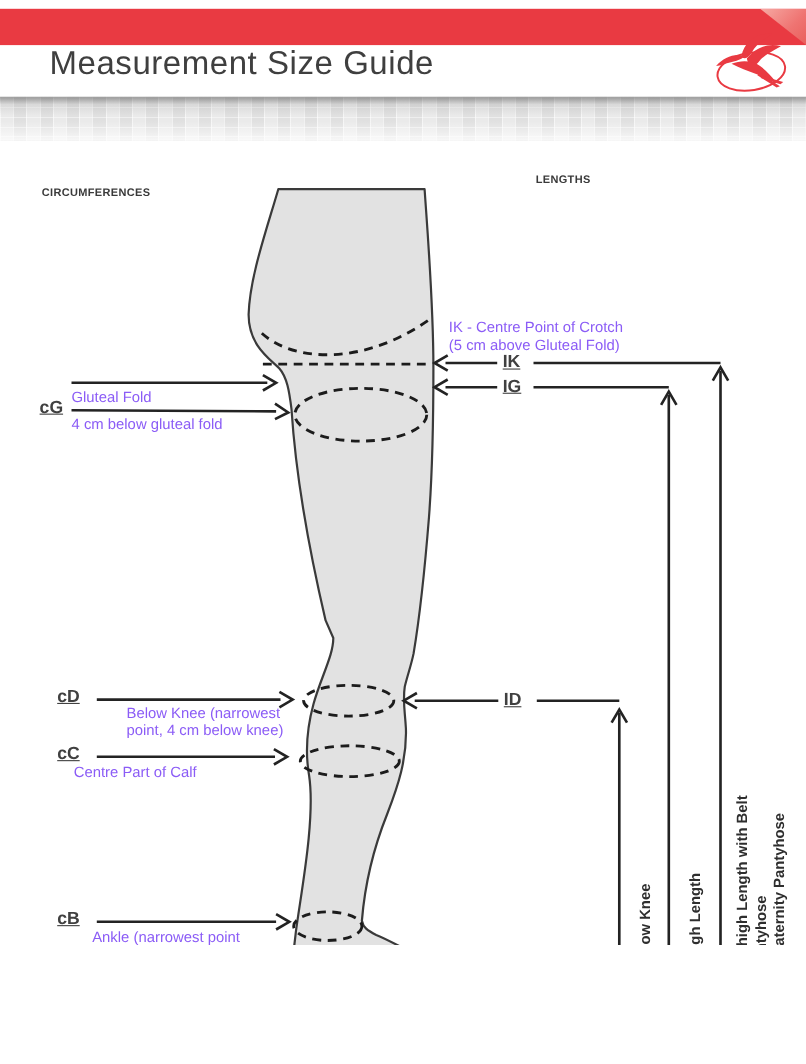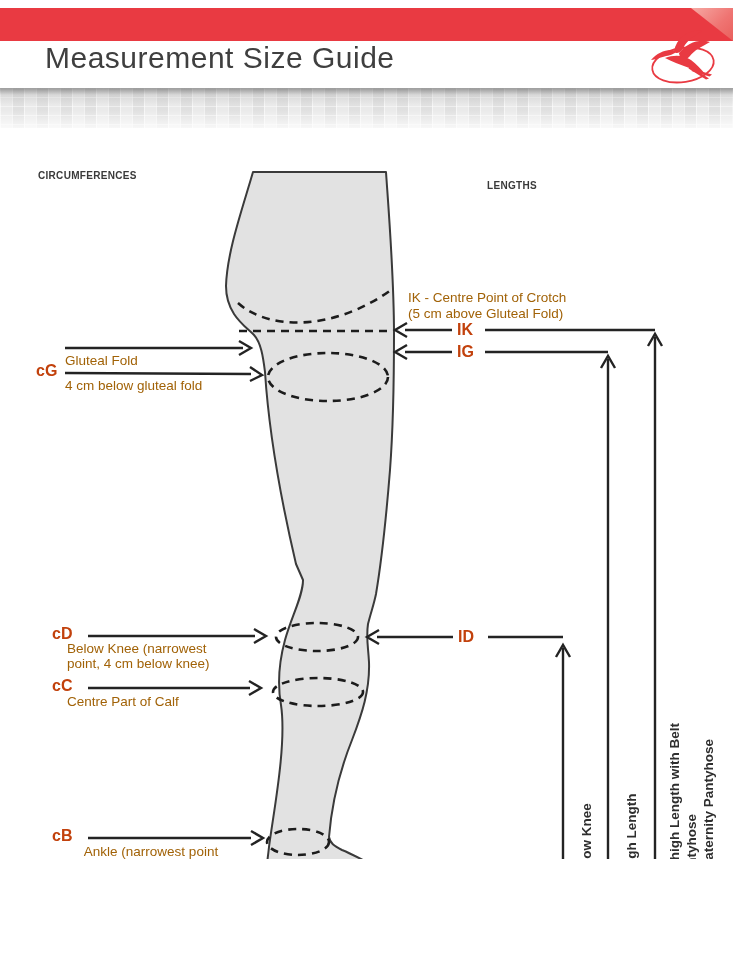--- a/index.html
+++ b/index.html
@@ -23,23 +23,23 @@
       linear-gradient(180deg,rgba(255,255,255,0) 55%,rgba(255,255,255,.75) 100%),
       repeating-linear-gradient(90deg,rgba(255,255,255,.55) 0 1px,rgba(0,0,0,0) 1px 12px),
       repeating-linear-gradient(180deg,rgba(255,255,255,.45) 0 1px,rgba(0,0,0,0) 1px 9px),
       repeating-linear-gradient(90deg,#eaeaea 0 12px,#e0e0e0 12px 24px);}
   
   .section-heading{position:absolute;font-size:10px;font-weight:bold;color:#3a3a3a;
     letter-spacing:.3px;white-space:nowrap;}
   
   .diagram{position:absolute;left:0;top:0;width:733px;height:967px;}
   
-  .ann{position:absolute;font-size:13.5px;line-height:15px;color:#a16207;}
-  .code{position:absolute;font-size:16px;font-weight:bold;color:#c2410c;white-space:nowrap;}
-  .wrap150{width:152px;}
+  .ann{position:absolute;font-size:13.5px;line-height:15px;color:#8b5cf6;}
+  .code{position:absolute;font-size:16px;font-weight:bold;color:#404040;white-space:nowrap;text-decoration:underline;}
+  .wrap150{width:152px;margin-left:48px;}
   .wrap170{width:168px;text-align:center;}
   .vlabel{position:absolute;font-size:13.5px;font-weight:bold;color:#2e2e2e;white-space:nowrap;
     transform:rotate(-90deg);transform-origin:0 0;line-height:17px;}
 </style>
 </head>
 <body>
 
 <div class="page">
 
   <div class="red-bar"></div>
@@ -54,21 +54,21 @@
       <path d="M33,26 C41,16 53,11.5 64,15 C55.5,20 48.5,23 43.5,29.5 C38.5,35 33.5,31.5 33,26 Z"></path>
       <path d="M19,31 C28,27.5 38,28 45,33 C50.5,37 55,42 59,47 C53,44.5 47.5,42.5 42,40.5 C34,37.5 25.5,34.5 19,31 Z"></path>
       <path d="M44,39 L63,51.5 L60,52.5 L42.5,41.5 Z"></path>
       <path d="M47,42 L66,47.5 L63.5,49.5 L45.5,44 Z"></path>
     </g>
   </svg>
 
   <div class="texture-band"></div>
 
   <div class="section-heading" style="left:38px;top:170px">CIRCUMFERENCES</div>
-  <div class="section-heading" style="left:487px;top:180px">LENGTHS</div>
+  <div class="section-heading" style="left:487px;top:158px">LENGTHS</div>
 
   <svg class="diagram" viewBox="0 0 733 967">
 
     <path d="M 253,172
          C 242,210 227,252 226,286
          C 226,314 245,326 254,335
          C 261,343 263,356 265,372
          C 269,434 281,500 296,564
          L 303,580
          C 303,596 292,615 285,640

